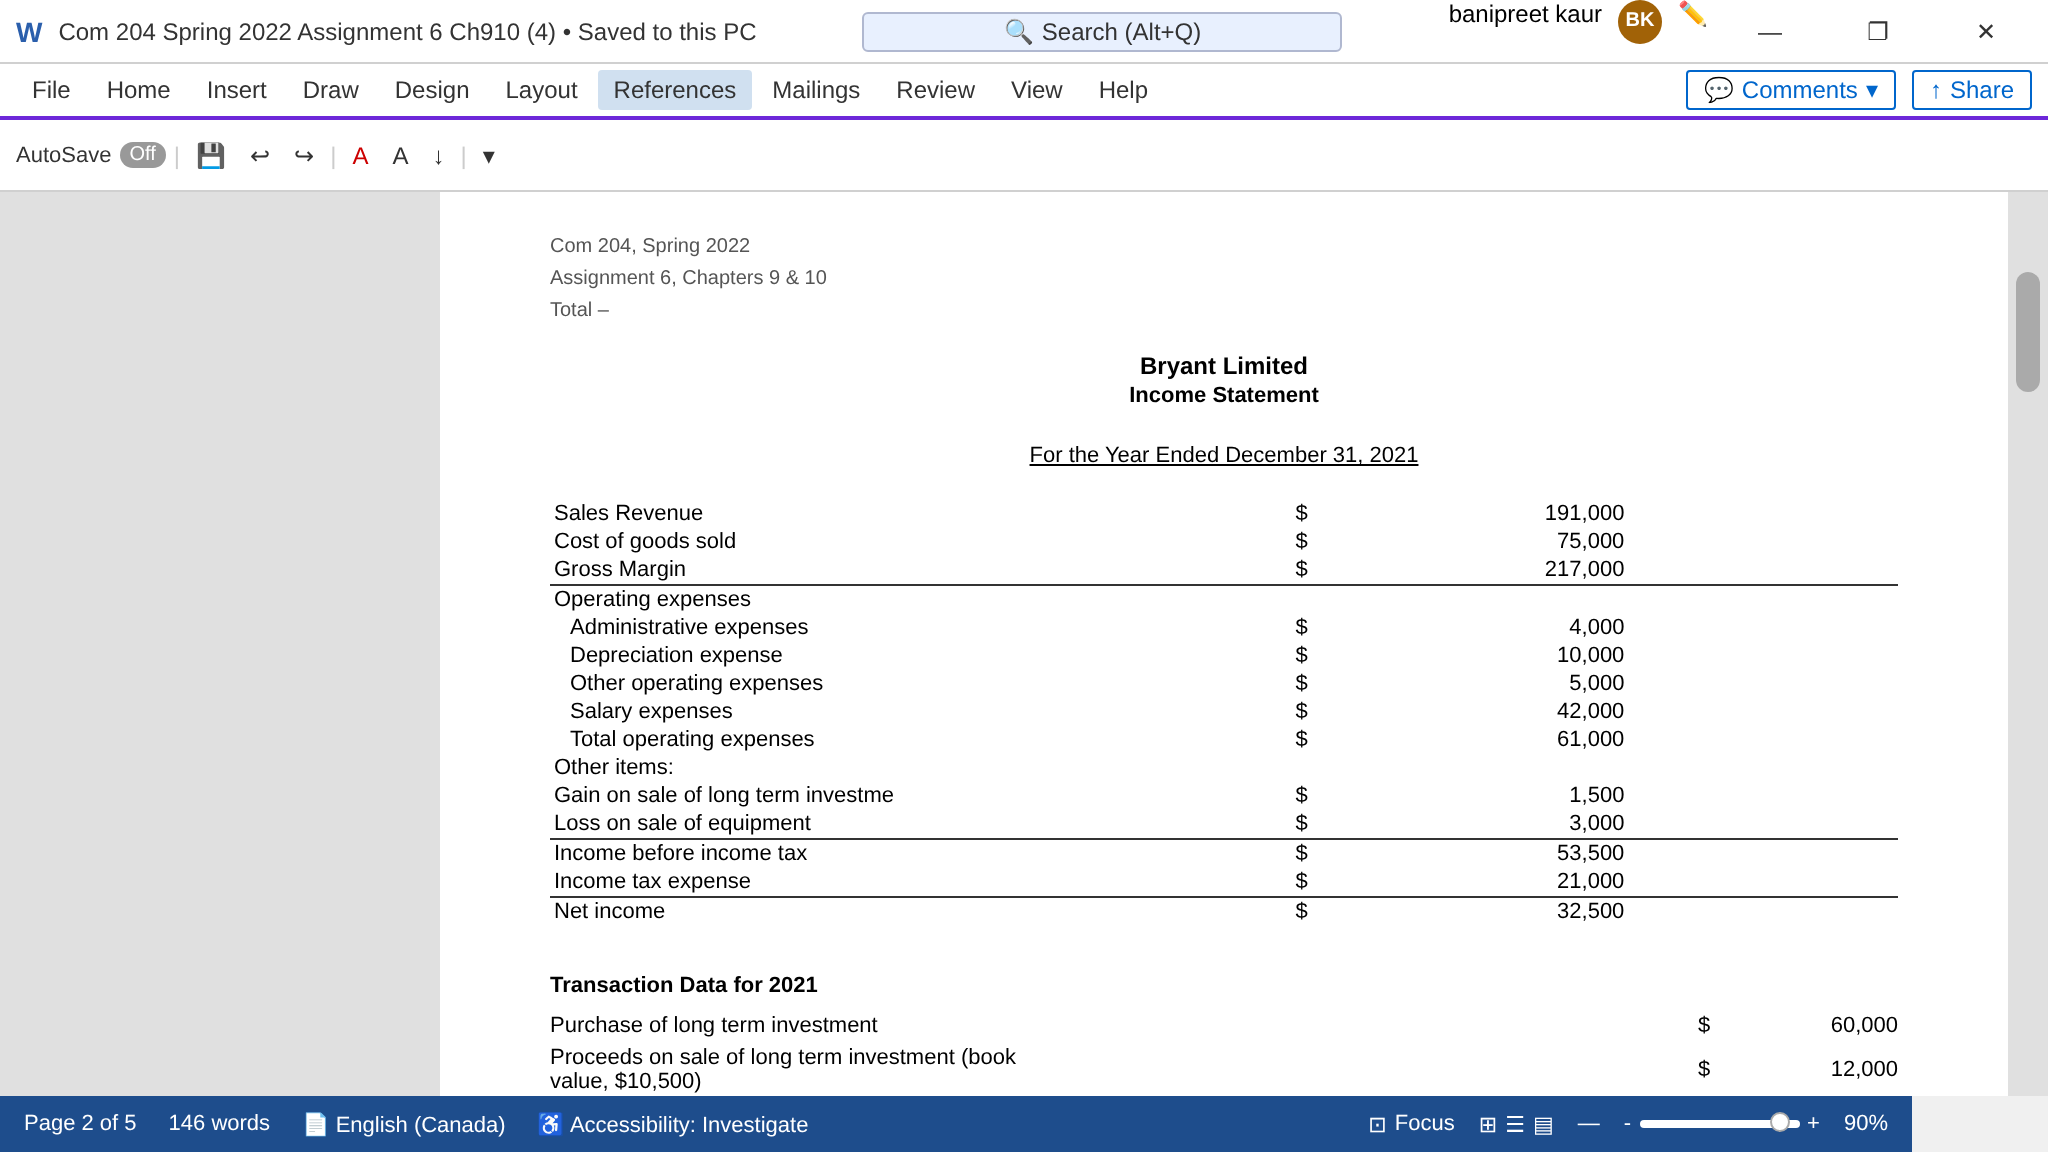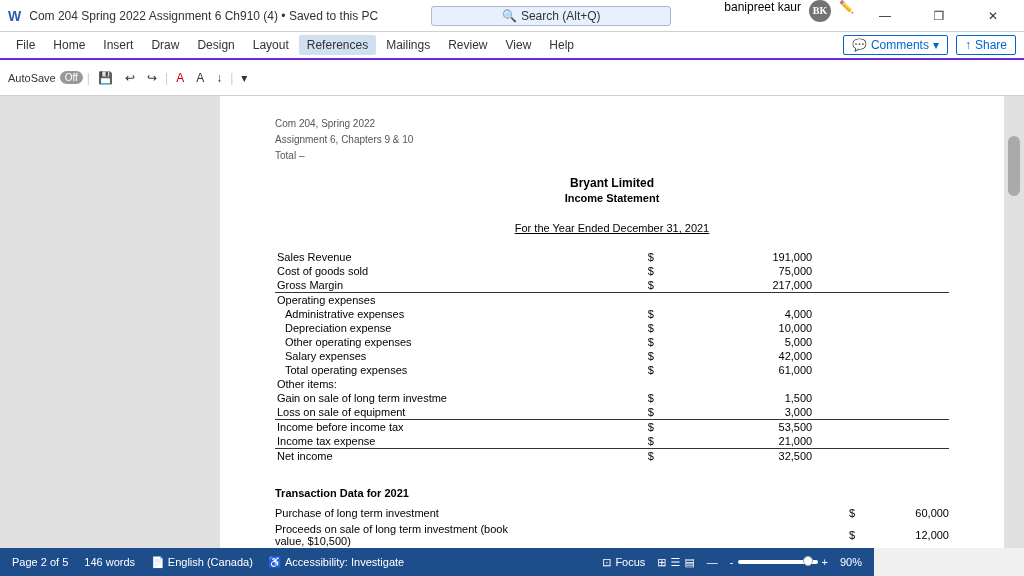--- a/index.html
+++ b/index.html
@@ -33,31 +33,30 @@
       color: #333;
       min-width: 240px;
       justify-content: center;
     }
     .title-bar-right {
       display: flex;
       gap: 8px;
       font-size: 12px;
     }
     .user-badge {
-      background: #737373;
+      background: #a16207;
       color: white;
       border-radius: 50%;
       width: 22px;
       height: 22px;
       display: flex;
       align-items: center;
       justify-content: center;
       font-size: 10px;
       font-weight: bold;
-      font-family: Liberation Serif, serif;
     }
     .win-btn {
       width: 46px;
       height: 32px;
       display: flex;
       align-items: center;
       justify-content: center;
       cursor: pointer;
       font-size: 12px;
       color: #333;
@@ -266,21 +265,21 @@
       height: 28px;
       display: flex;
       align-items: center;
       padding: 0 12px;
       color: white;
       font-size: 11px;
       gap: 16px;
       position: absolute;
       bottom: 0;
       left: 0;
-      width: 874px;
+      width: 956px;
     }
     .status-right {
       margin-left: auto;
       display: flex;
       align-items: center;
       gap: 12px;
     }
     .focus-btn {
       display: flex;
       align-items: center;

